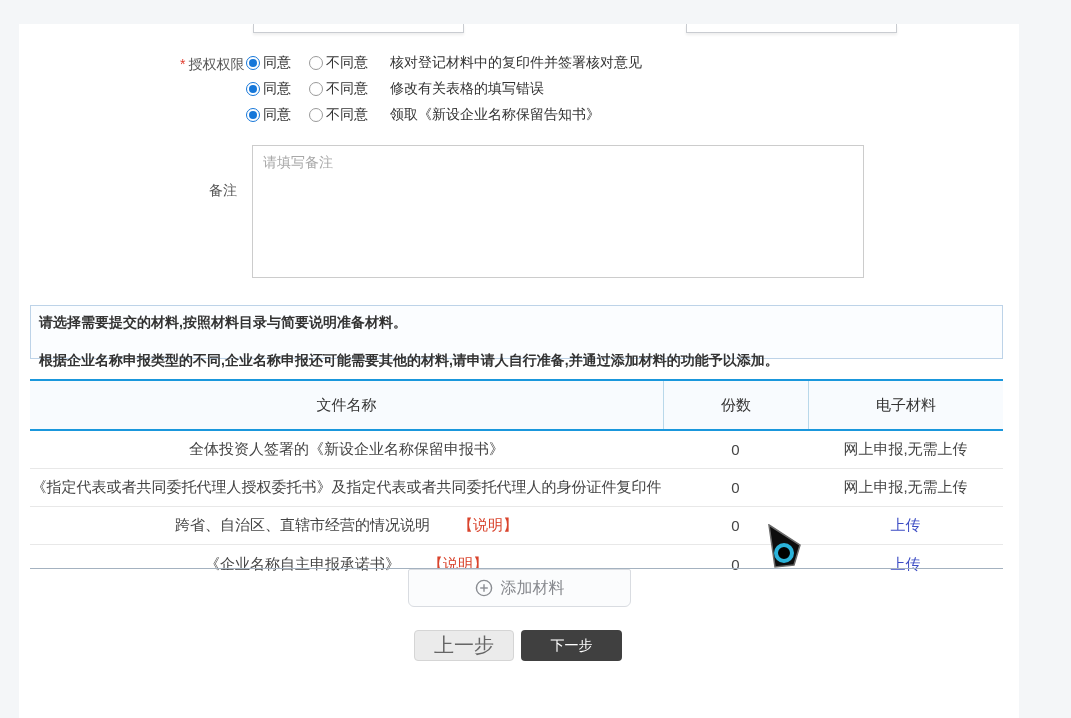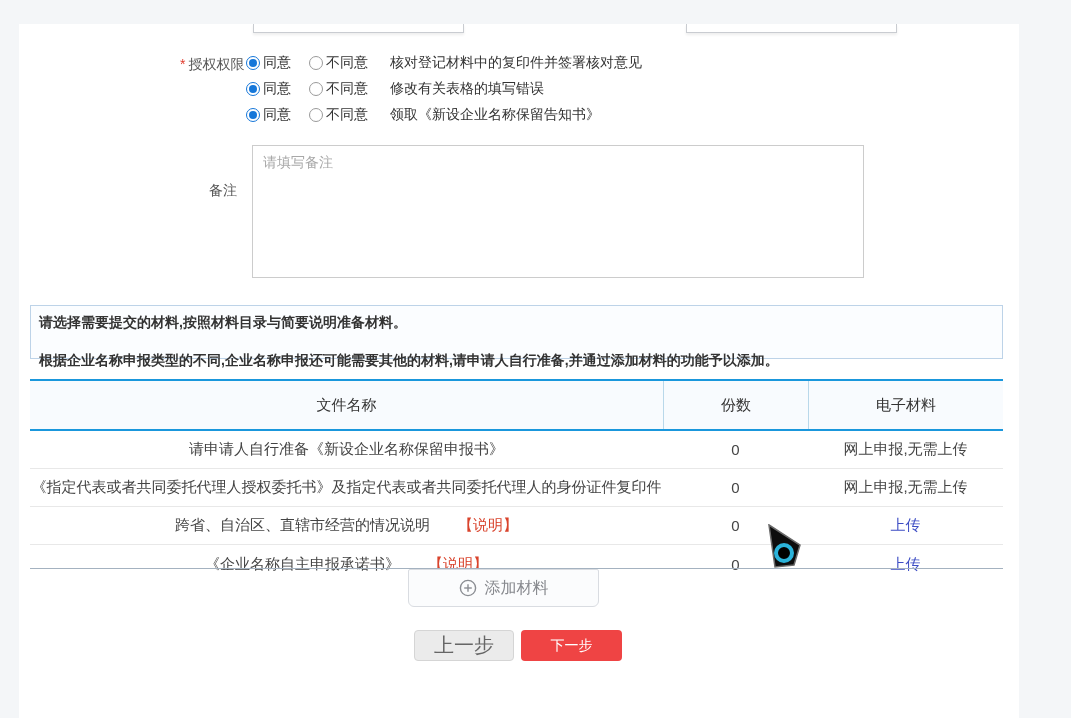--- a/index.html
+++ b/index.html
@@ -58,31 +58,31 @@
   .trow:last-child { border-bottom:none; }
   .trow .cell { display:flex; align-items:center; justify-content:center; }
   .doc-note { color:#d9432c; margin-left:28px; cursor:pointer; }
   .doc-note:empty { display:none; }
   .elec-text { color:#444; }
   .elec-link { color:#3d4dc4; cursor:pointer; }
 
   .bottom-line { position:absolute; left:30px; top:568px; width:973px; border-top:1px solid #a4b2c0; }
 
   
-  .add-btn { position:absolute; left:408px; top:569px; width:191px; height:38px;
+  .add-btn { position:absolute; left:408px; top:569px; width:223px; height:38px;
            background:#fbfcfd; border:1px solid #d9dce1; border-radius:2px 2px 6px 6px;
            display:flex; align-items:center; justify-content:center; gap:8px;
            color:#87898e; font-size:16px; cursor:pointer; }
 
   
   .prev-btn { position:absolute; left:414px; top:630px; width:100px; height:31px;
            background:#ebebeb; border:1px solid #d5d5d5; border-radius:4px;
            color:#666; font-size:20px; cursor:pointer; font-family:inherit; }
   .next-btn { position:absolute; left:521px; top:630px; width:101px; height:31px;
-           background:#ef4444; border:none; border-radius:4px;
+           background:#404040; border:none; border-radius:4px;
            color:#fff; font-size:14px; cursor:pointer; font-family:inherit; }
 
   .cursor { position:absolute; left:763px; top:524px; width:42px; height:46px; pointer-events:none; }
 </style>
 </head>
 <body>
 
 <div class="panel"></div>
 
 <div class="stub stub1"></div>
@@ -134,21 +134,21 @@
 
 <div class="mtable">
   <div class="thead">
     <div class="cell c-name">文件名称</div>
     <div class="cell c-count">份数</div>
     <div class="cell c-elec">电子材料</div>
   </div>
 
   <div class="trow">
     <div class="cell c-name">
-      <span>请申请人自行准备《新设企业名称保留申报书》</span>
+      <span>全体投资人签署的《新设企业名称保留申报书》</span>
     </div>
     <div class="cell c-count">0</div>
     <div class="cell c-elec">
         <span class="elec-text">网上申报,无需上传</span>
       </div>
   </div>
 
   <div class="trow">
     <div class="cell c-name">
       <span>《指定代表或者共同委托代理人授权委托书》及指定代表或者共同委托代理人的身份证件复印件</span>

